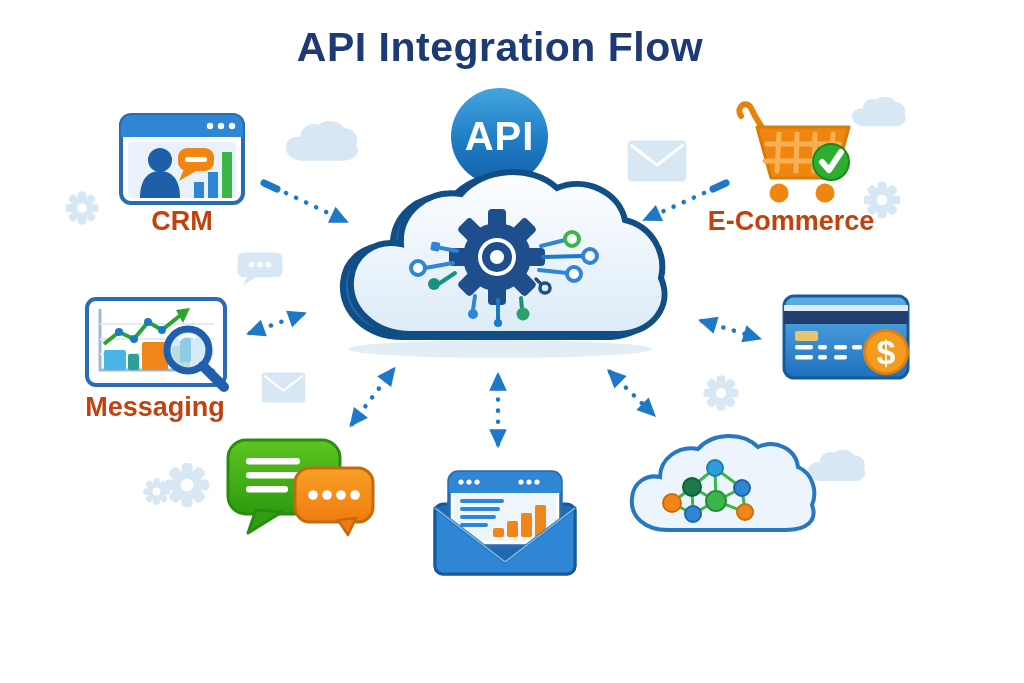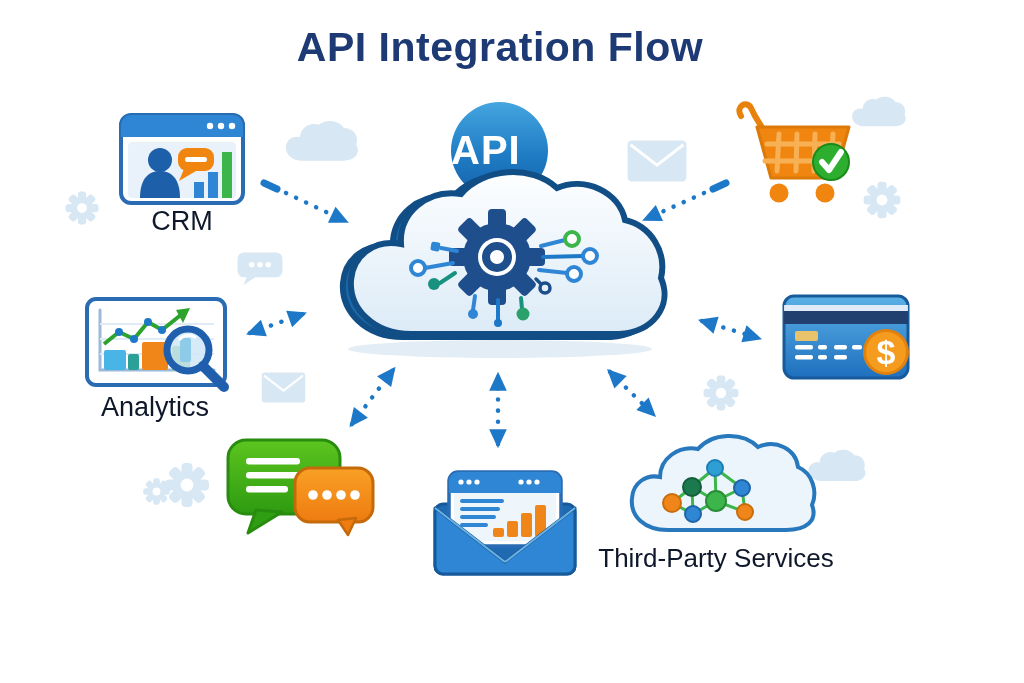--- a/index.html
+++ b/index.html
@@ -1,25 +1,25 @@
 <!DOCTYPE html>
 <html><head>
 <meta charset="utf-8">
 <style>
   html,body{margin:0;padding:0;background:#ffffff;}
   #canvas{position:relative;width:944px;height:683px;background:#ffffff;overflow:hidden;
           font-family:"Liberation Sans",sans-serif;}
   .abs{position:absolute;}
   .title{position:absolute;left:500px;top:24px;transform:translateX(-50%);
          font-size:41px;font-weight:700;color:#1d3a75;letter-spacing:.5px;white-space:nowrap;}
-  .label{position:absolute;transform:translateX(-50%);color:#0f172a;font-weight:400;
+  .label{position:absolute;transform:translateX(-50%);color:#c2410c;font-weight:700;
          white-space:nowrap;font-size:27px;}
-  .badge{position:absolute;left:451px;top:102px;width:97px;height:97px;border-radius:50%;
+  .badge{position:absolute;left:451px;top:88px;width:97px;height:97px;border-radius:50%;
          background:linear-gradient(180deg,#44a5e0 0%,#1f7cc4 55%,#1460aa 100%);
-         display:flex;align-items:center;justify-content:flex-start;z-index:2;}
+         display:flex;align-items:center;justify-content:center;z-index:2;}
   .badge span{color:#ffffff;font-size:40px;font-weight:700;letter-spacing:1px;}
   svg{display:block;overflow:visible;}
   .z1{z-index:1}.z3{z-index:3}
 </style>
 </head>
 <body>
 
 <div id="canvas">
 
   <div class="title">API Integration Flow</div>
@@ -170,20 +170,21 @@
       <line x1="88" y1="36" x2="87" y2="73"></line>
         <line x1="106" y1="36" x2="104" y2="73"></line>
     </g>
     <circle cx="52" cy="95" r="9.5" fill="#f0860f"></circle>
     <circle cx="98" cy="95" r="9.5" fill="#f0860f"></circle>
     <g>
       <circle cx="104" cy="64" r="18" fill="#2eae2e" stroke="#1b8a1b" stroke-width="2"></circle>
       <path d="M95,64 L102,72 L114,54" fill="none" stroke="#ffffff" stroke-width="6" stroke-linecap="round" stroke-linejoin="round"></path>
     </g>
   </svg>
+  <div class="label" style="left:791px;top:206px">E-Commerce</div>
 
   <svg class="abs z3" style="left:84px;top:294px" width="148" height="100" viewBox="0 0 148 100">
     <rect x="3" y="5" width="138" height="86" rx="9" fill="#ffffff" stroke="#2a6cb4" stroke-width="4"></rect>
     <path d="M16,16 V76 H130" fill="none" stroke="#9cb9d8" stroke-width="3" stroke-linecap="round"></path>
     <g stroke="#e1ebf5" stroke-width="2">
       <line x1="16" y1="30" x2="130" y2="30"></line>
         <line x1="16" y1="45" x2="130" y2="45"></line>
         <line x1="16" y1="60" x2="130" y2="60"></line>
     </g>
     <rect x="20" y="56" width="22" height="20" rx="2" fill="#49b4e6"></rect>
@@ -198,21 +199,21 @@
         <circle cx="64" cy="28" r="4"></circle>
         <circle cx="78" cy="36" r="4"></circle>
     </g>
     <g>
       <circle cx="104" cy="56" r="21" fill="#cfe6f7" fill-opacity="0.85" stroke="#1f5fae" stroke-width="7"></circle>
       <rect x="96" y="44" width="11" height="24" rx="2" fill="#8ecbe8"></rect>
       <path d="M95,46 A12,12 0 0 1 112,44" fill="none" stroke="#ffffff" stroke-width="3"></path>
       <line x1="119" y1="72" x2="140" y2="93" stroke="#1f5fae" stroke-width="10" stroke-linecap="round"></line>
     </g>
   </svg>
-  <div class="label" style="left:155px;top:392px">Analytics</div>
+  <div class="label" style="left:155px;top:392px">Messaging</div>
 
   <svg class="abs z3" style="left:782px;top:294px" width="132" height="88" viewBox="0 0 132 88">
     <defs>
       <linearGradient id="cardgrad" x1="0" y1="0" x2="0" y2="1">
         <stop offset="0" stop-color="#5bb0e6"></stop>
           <stop offset="1" stop-color="#1e6fbe"></stop>
       </linearGradient>
     </defs>
     <rect x="2" y="2" width="124" height="82" rx="10" fill="url(#cardgrad)" stroke="#165a9c" stroke-width="3"></rect>
     <rect x="2" y="11" width="124" height="6" fill="#eef3f8" opacity="0.9"></rect>
@@ -310,15 +311,14 @@
     <g>
       <circle cx="97" cy="38" r="8" fill="#2e9fd4" stroke="#1d7eb4" stroke-width="2"></circle>
       <circle cx="74" cy="57" r="9" fill="#1b7a4d" stroke="#145c3a" stroke-width="2"></circle>
       <circle cx="124" cy="58" r="8" fill="#2e86d4" stroke="#1d64a8" stroke-width="2"></circle>
       <circle cx="54" cy="73" r="9" fill="#f08519" stroke="#c96d0c" stroke-width="2"></circle>
       <circle cx="98" cy="71" r="10" fill="#3cb54a" stroke="#2b8c38" stroke-width="2"></circle>
       <circle cx="75" cy="84" r="8" fill="#2e86d4" stroke="#1d64a8" stroke-width="2"></circle>
       <circle cx="127" cy="82" r="8" fill="#f08519" stroke="#c96d0c" stroke-width="2"></circle>
     </g>
   </svg>
-  <div class="label" style="left:716px;top:543px;font-size:26px">Third-Party Services</div>
 
 </div>
 
 </body></html>

